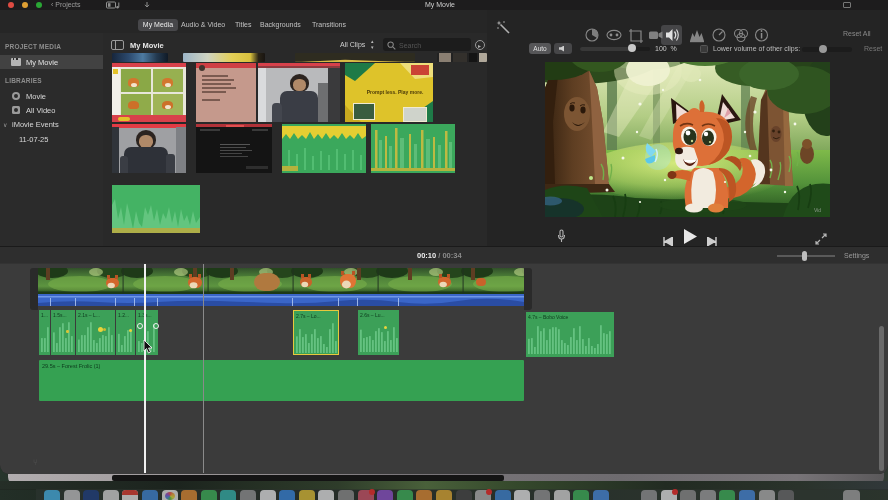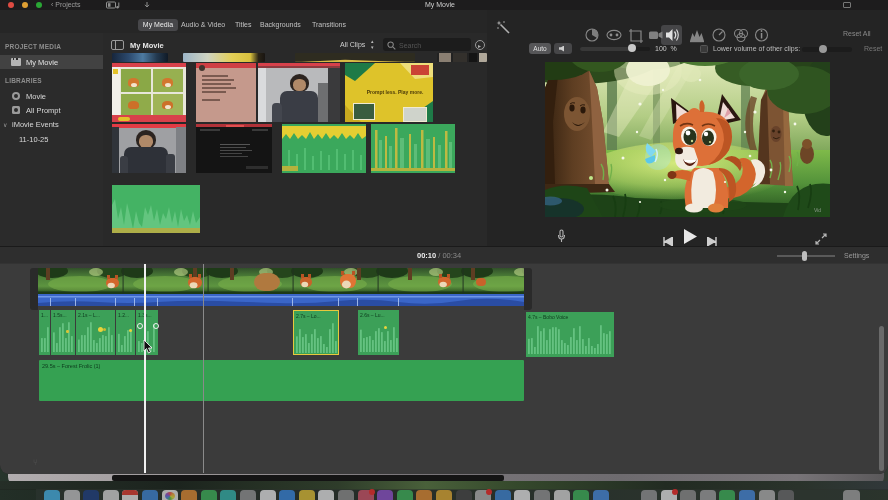--- a/index.html
+++ b/index.html
@@ -50,24 +50,24 @@
       <div class="abs" style="left:11px;top:24.5px;width:10px;height:8px;background:#b5b5b5;border-radius:1px;"></div>
       <div class="abs" style="left:12.5px;top:24.5px;width:1.5px;height:2.5px;background:#2b2b2b;"></div>
       <div class="abs" style="left:16px;top:24.5px;width:1.5px;height:2.5px;background:#2b2b2b;"></div>
       <div class="abs" style="left:26px;top:25px;font-size:7.5px;color:#e2e2e2;">My Movie</div>
       <div class="abs" style="left:5px;top:44px;font-size:6.5px;font-weight:bold;color:#8d8d8d;letter-spacing:.2px;">LIBRARIES</div>
       <div class="abs" style="left:12px;top:59px;width:8px;height:8px;border-radius:50%;background:#9a9a9a;"></div>
       <div class="abs" style="left:14px;top:61px;width:4px;height:4px;border-radius:50%;background:#2b2b2b;"></div>
       <div class="abs" style="left:26px;top:59px;font-size:7.5px;color:#d8d8d8;">Movie</div>
       <div class="abs" style="left:12px;top:73px;width:8px;height:8px;background:#9a9a9a;border-radius:1.5px;"></div>
       <div class="abs" style="left:14px;top:75px;width:4px;height:4px;border-radius:50%;background:#2b2b2b;"></div>
-      <div class="abs" style="left:26px;top:73px;font-size:7.5px;color:#d8d8d8;">All Prompt</div>
+      <div class="abs" style="left:26px;top:73px;font-size:7.5px;color:#d8d8d8;">All Video</div>
       <div class="abs" style="left:3px;top:88px;font-size:6px;color:#9a9a9a;">∨</div>
       <div class="abs" style="left:12px;top:87px;font-size:7.5px;color:#d8d8d8;">iMovie Events</div>
-      <div class="abs" style="left:19px;top:102px;font-size:7.5px;color:#d8d8d8;">11-10-25</div>
+      <div class="abs" style="left:19px;top:102px;font-size:7.5px;color:#d8d8d8;">11-07-25</div>
     </div>
 
     <div class="abs" style="left:103px;top:33px;width:384px;height:213px;background:#292929;">
 
       <div class="abs" style="left:8px;top:7px;width:13px;height:10px;border:1px solid #9a9a9a;border-radius:2px;"></div>
       <div class="abs" style="left:12px;top:7px;width:1px;height:10px;background:#9a9a9a;"></div>
       <div class="abs" style="left:27px;top:8px;font-size:7.5px;font-weight:bold;color:#e6e6e6;">My Movie</div>
       <div class="abs" style="left:237px;top:8px;font-size:7px;color:#d0d0d0;">All Clips</div>
       <div class="abs" style="left:268px;top:5px;font-size:5px;color:#bbb;">▴<br>▾</div>
       <div class="abs" style="left:280px;top:5px;width:88px;height:13px;background:#1c1c1c;border-radius:3px;"></div>
@@ -460,21 +460,21 @@
           </svg>
       </div>
       <div class="abs" style="left:328px;top:221px;width:12px;height:12px;">
         <svg width="12" height="12">
             <path d="M7 5 L11 1 M8 1 L11 1 L11 4 M5 7 L1 11 M1 8 L1 11 L4 11" stroke="#b5b5b5" stroke-width="1.2" fill="none"></path>
           </svg>
       </div>
     </div>
 
     <div class="abs" style="left:0;top:246px;width:888px;height:18px;background:#2e2e2e;border-top:1px solid #1a1a1a;border-bottom:1px solid #333;">
-      <div class="abs" style="left:417px;top:3.5px;font-size:7.5px;color:#ececec;font-weight:bold;">00:10 <span style="color:#8a8a8a;font-weight:normal;">/ 00:34</span></div>
+      <div class="abs" style="left:417px;top:3.5px;font-size:7.5px;color:#ececec;font-weight:bold;">00:10 <span style="color:#8a8a8a;font-weight:bold;">/ 00:34</span></div>
       <div class="abs" style="left:777px;top:8px;width:58px;height:2px;background:#5a5a5a;"></div>
       <div class="abs" style="left:802px;top:4px;width:5px;height:10px;background:#bdbdbd;border-radius:2.5px;"></div>
       <div class="abs" style="left:844px;top:5px;font-size:7px;color:#9a9a9a;">Settings</div>
     </div>
 
     <div class="abs" id="timeline" style="left:0;top:264px;width:888px;height:210px;background:#3b3b3b;">
 
       <div class="abs" style="left:30px;top:4px;width:8px;height:42px;background:#2a2a2a;border-radius:3px 0 0 3px;"></div>
       <div class="abs" style="left:524px;top:4px;width:8px;height:42px;background:#2a2a2a;border-radius:0 3px 3px 0;"></div>
 

